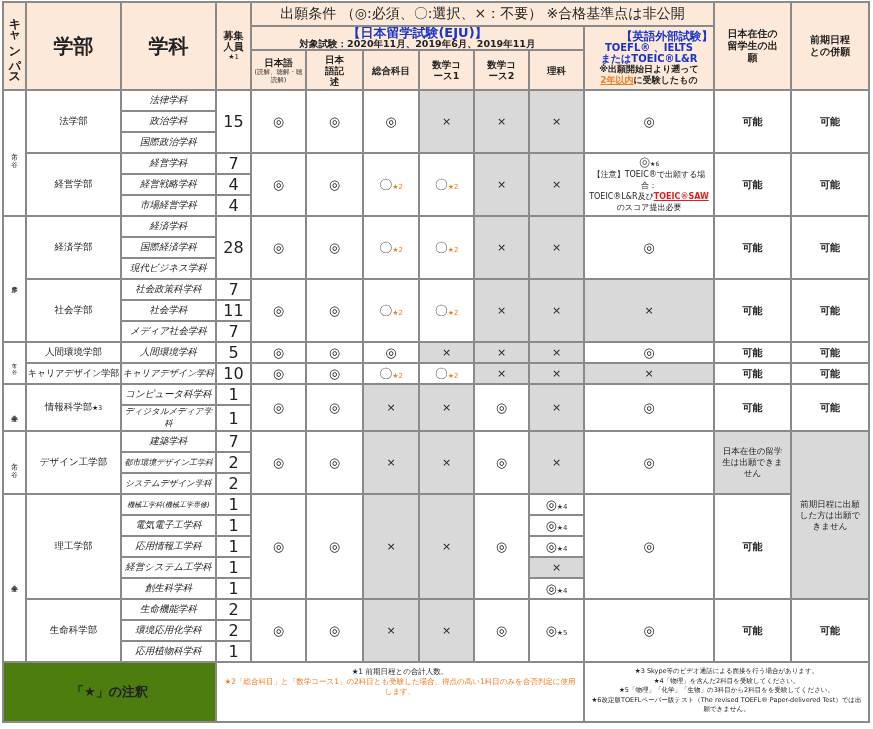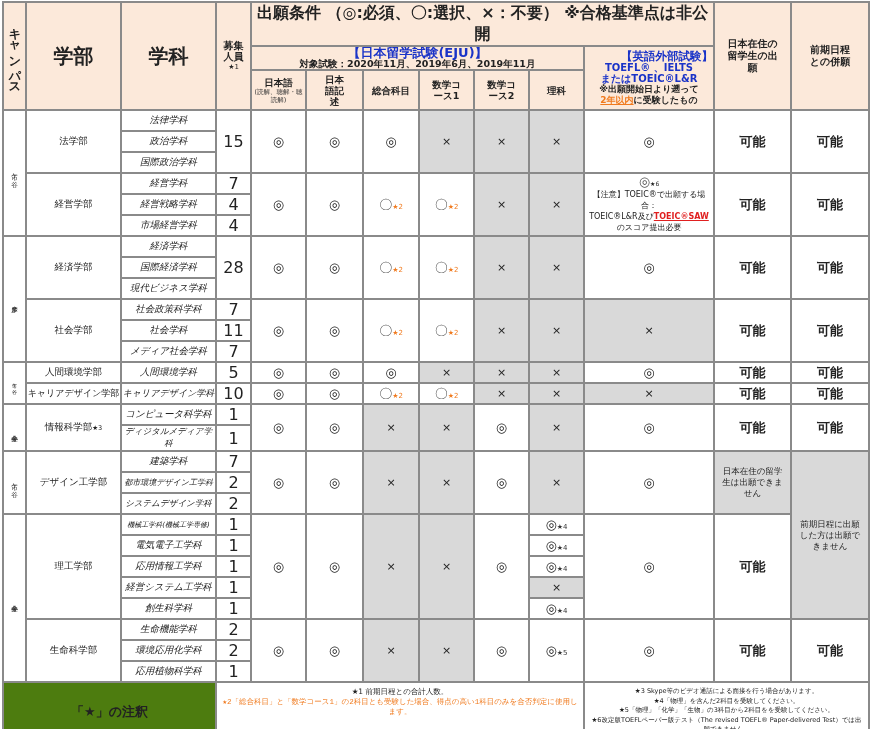--- a/index.html
+++ b/index.html
@@ -5,48 +5,48 @@
   html, body { margin:0; padding:0; background:#ffffff; }
   body { width:873px; height:729px; overflow:hidden; font-family:"DejaVu Sans", "Liberation Sans", sans-serif; }
   table.main { border-collapse:collapse; table-layout:fixed; position:absolute; left:2px; top:1px; width:866px; }
   table.main td, table.main th { border:2px solid #8a8a8a; padding:0; text-align:center; vertical-align:middle; color:#222; overflow:hidden; }
   .hdr { background:#fce9da; font-weight:bold; color:#111; }
   .gray { background:#d9d9d9; }
   .title-campus { font-size:12px; line-height:13px; font-weight:bold; }
   .title-big { font-size:20px; font-weight:bold; }
   .cap-hdr { font-size:10px; line-height:11px; font-weight:bold; }
   .cap-hdr .star { font-size:7px; font-weight:normal; display:block; }
-  .cond { font-size:16px; font-weight:bold; color:#f07a1e; height:22px; }
+  .cond { font-size:14px; font-weight:normal; color:#f07a1e; height:22px; }
   .eju { font-size:9.5px; font-weight:bold; line-height:11px; }
   .eju .big { font-size:13px; color:#1a33c8; display:block; }
   .sub { font-size:9.5px; font-weight:bold; line-height:11px; }
   .sub .small { display:block; font-size:6.5px; font-weight:normal; line-height:8px; color:#333; }
   .eng { font-size:9px; line-height:11px; }
   .eng .b { color:#1a33c8; font-weight:bold; font-size:10px; display:block; }
   .eng .title { font-size:11.5px;padding-left:36px; }
   .eng .u { color:#f07a1e; font-weight:bold; text-decoration:underline; }
   .colhdr { font-size:10px; line-height:12px; font-weight:bold; }
   .campus { font-size:6.5px; line-height:8px; color:#444; }
   .fac { font-size:9.5px; color:#222; }
   .fac .star { font-size:6.5px; }
   .dept { font-size:9.5px; color:#222; height:19px;font-style:italic; }
   .dept.tiny { font-size:7px; }
   .dept.small { font-size:8.5px; }
   .num { font-size:16px; color:#222; }
   .mark { font-size:13px; color:#555; }
   .mark .st { font-size:7px; color:#f07a1e; }
   .mark .st.k { color:#333; }
   .x { font-size:11px; color:#333; }
-  .ok { font-size:13px; font-weight:bold; color:#333; }
+  .ok { font-size:10px; font-weight:bold; color:#333; }
   .notice { font-size:8px; line-height:11px; color:#f07a1e; }
   .notice .u { color:#e02020; font-weight:bold; text-decoration:underline; }
   .nores { font-size:8.5px; line-height:11px; color:#f07a1e; }
   .notes-lbl { background:#4d7c0f; font-size:13px; font-weight:bold; color:#111; }
   .notes { text-align:center; vertical-align:top !important; font-size:7.5px; line-height:10px; padding:4px 4px 2px 4px !important; color:#222; }
-  .notes .o { color:#f07a1e;font-family:Liberation Mono, monospace; }
+  .notes .o { color:#f07a1e; }
   .notes-row td { height:52px; }
 </style>
 </head>
 <body>
 
 <table class="main">
   <colgroup>
     <col style="width:23px">
       <col style="width:95px">
       <col style="width:95px">

